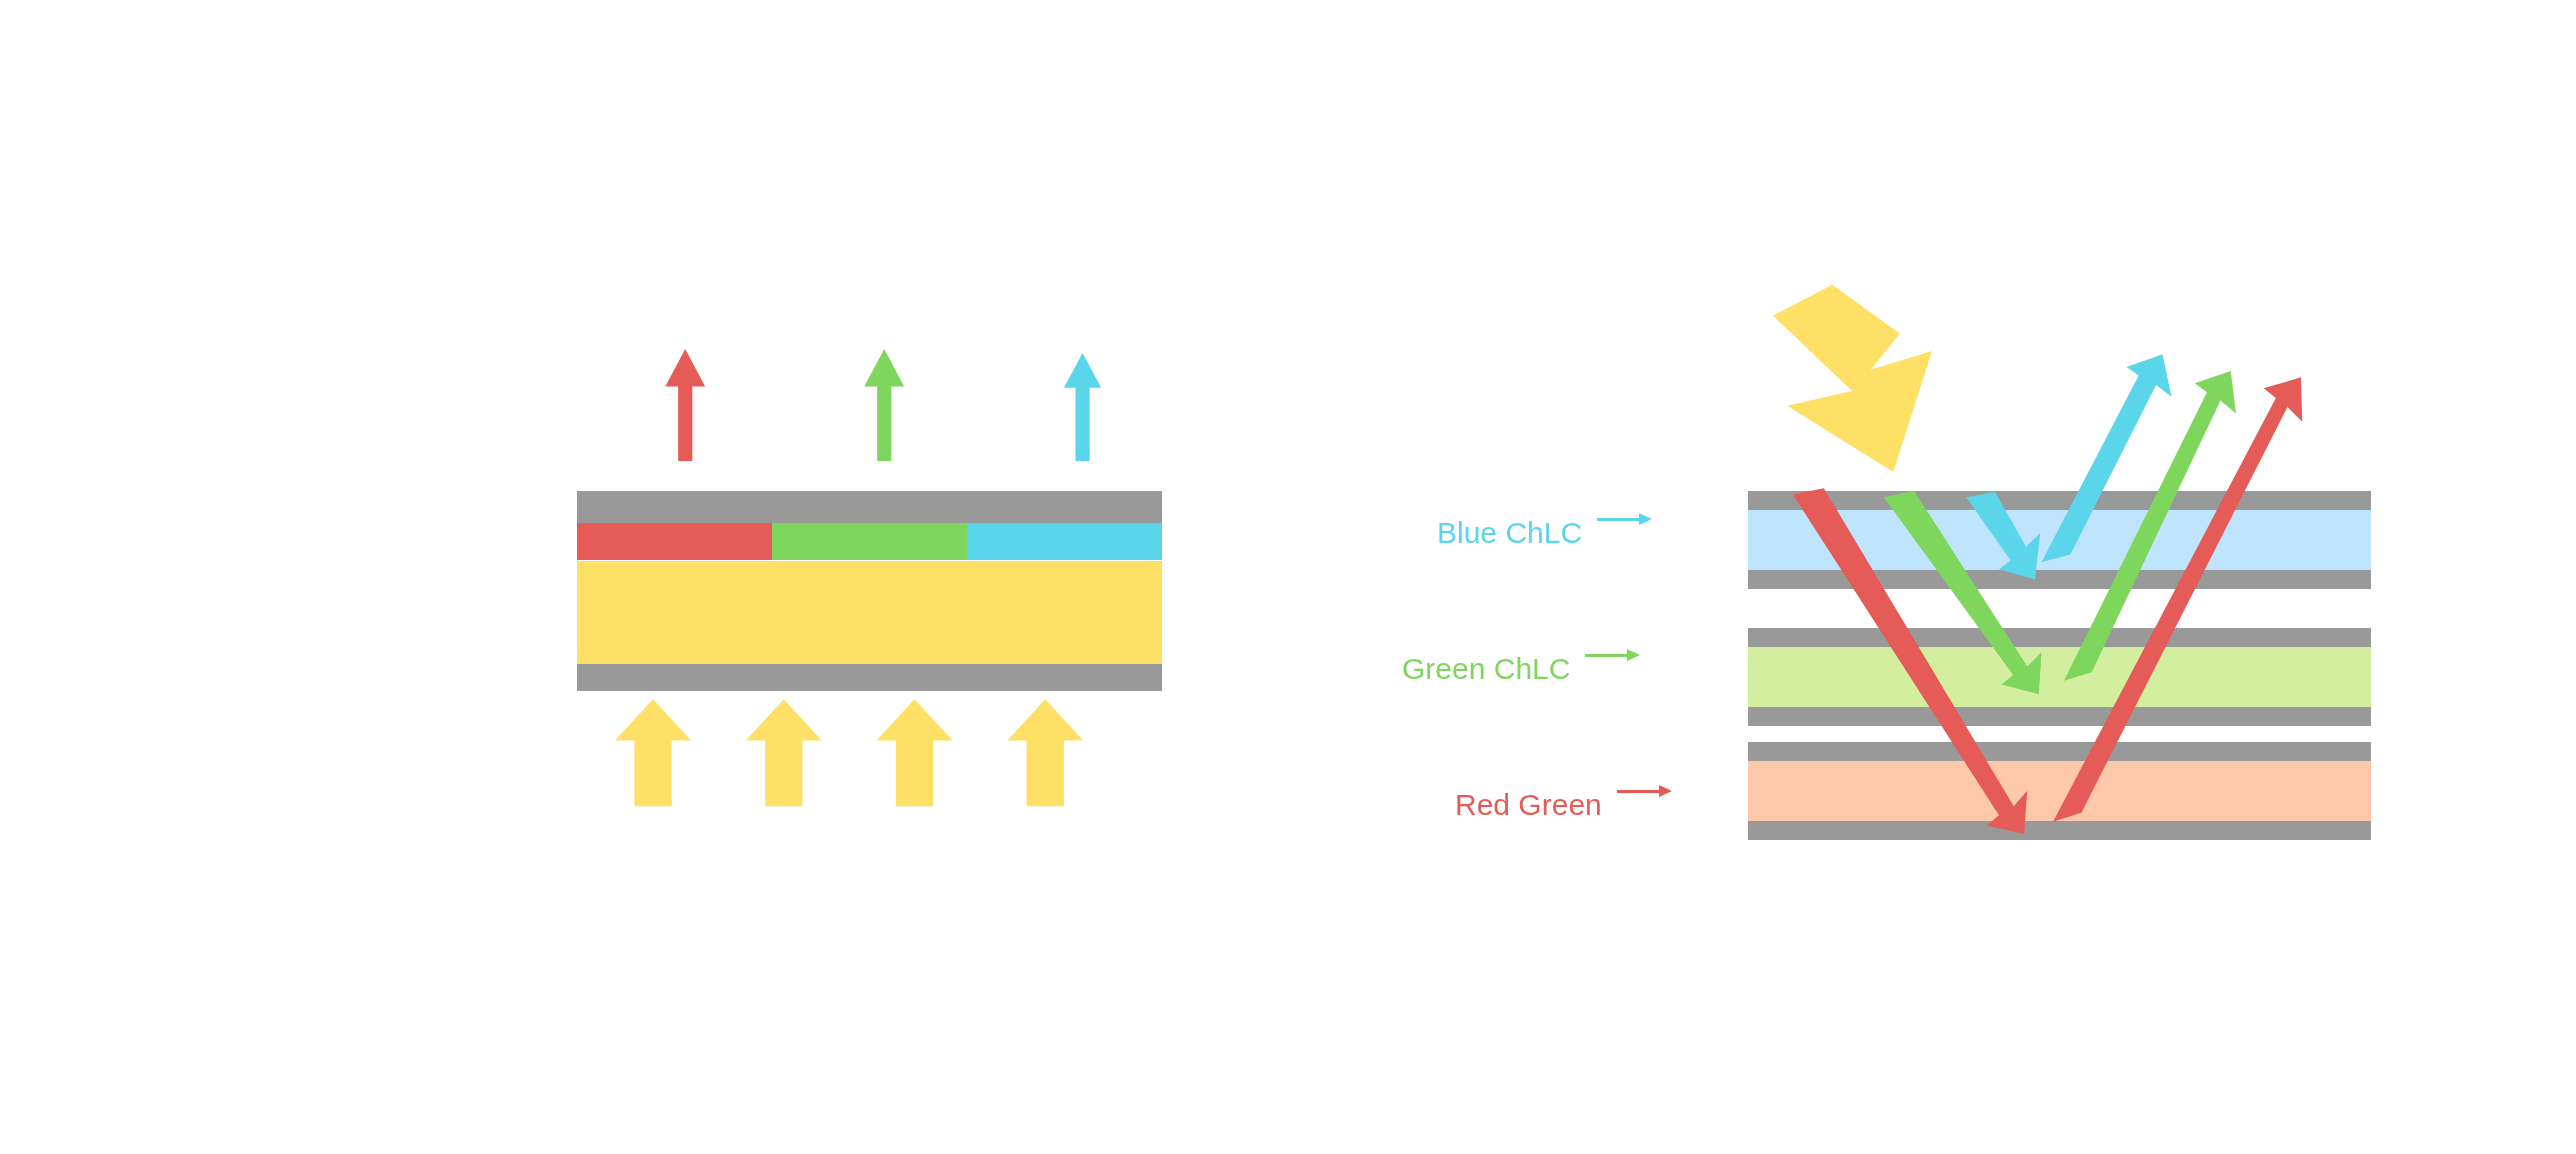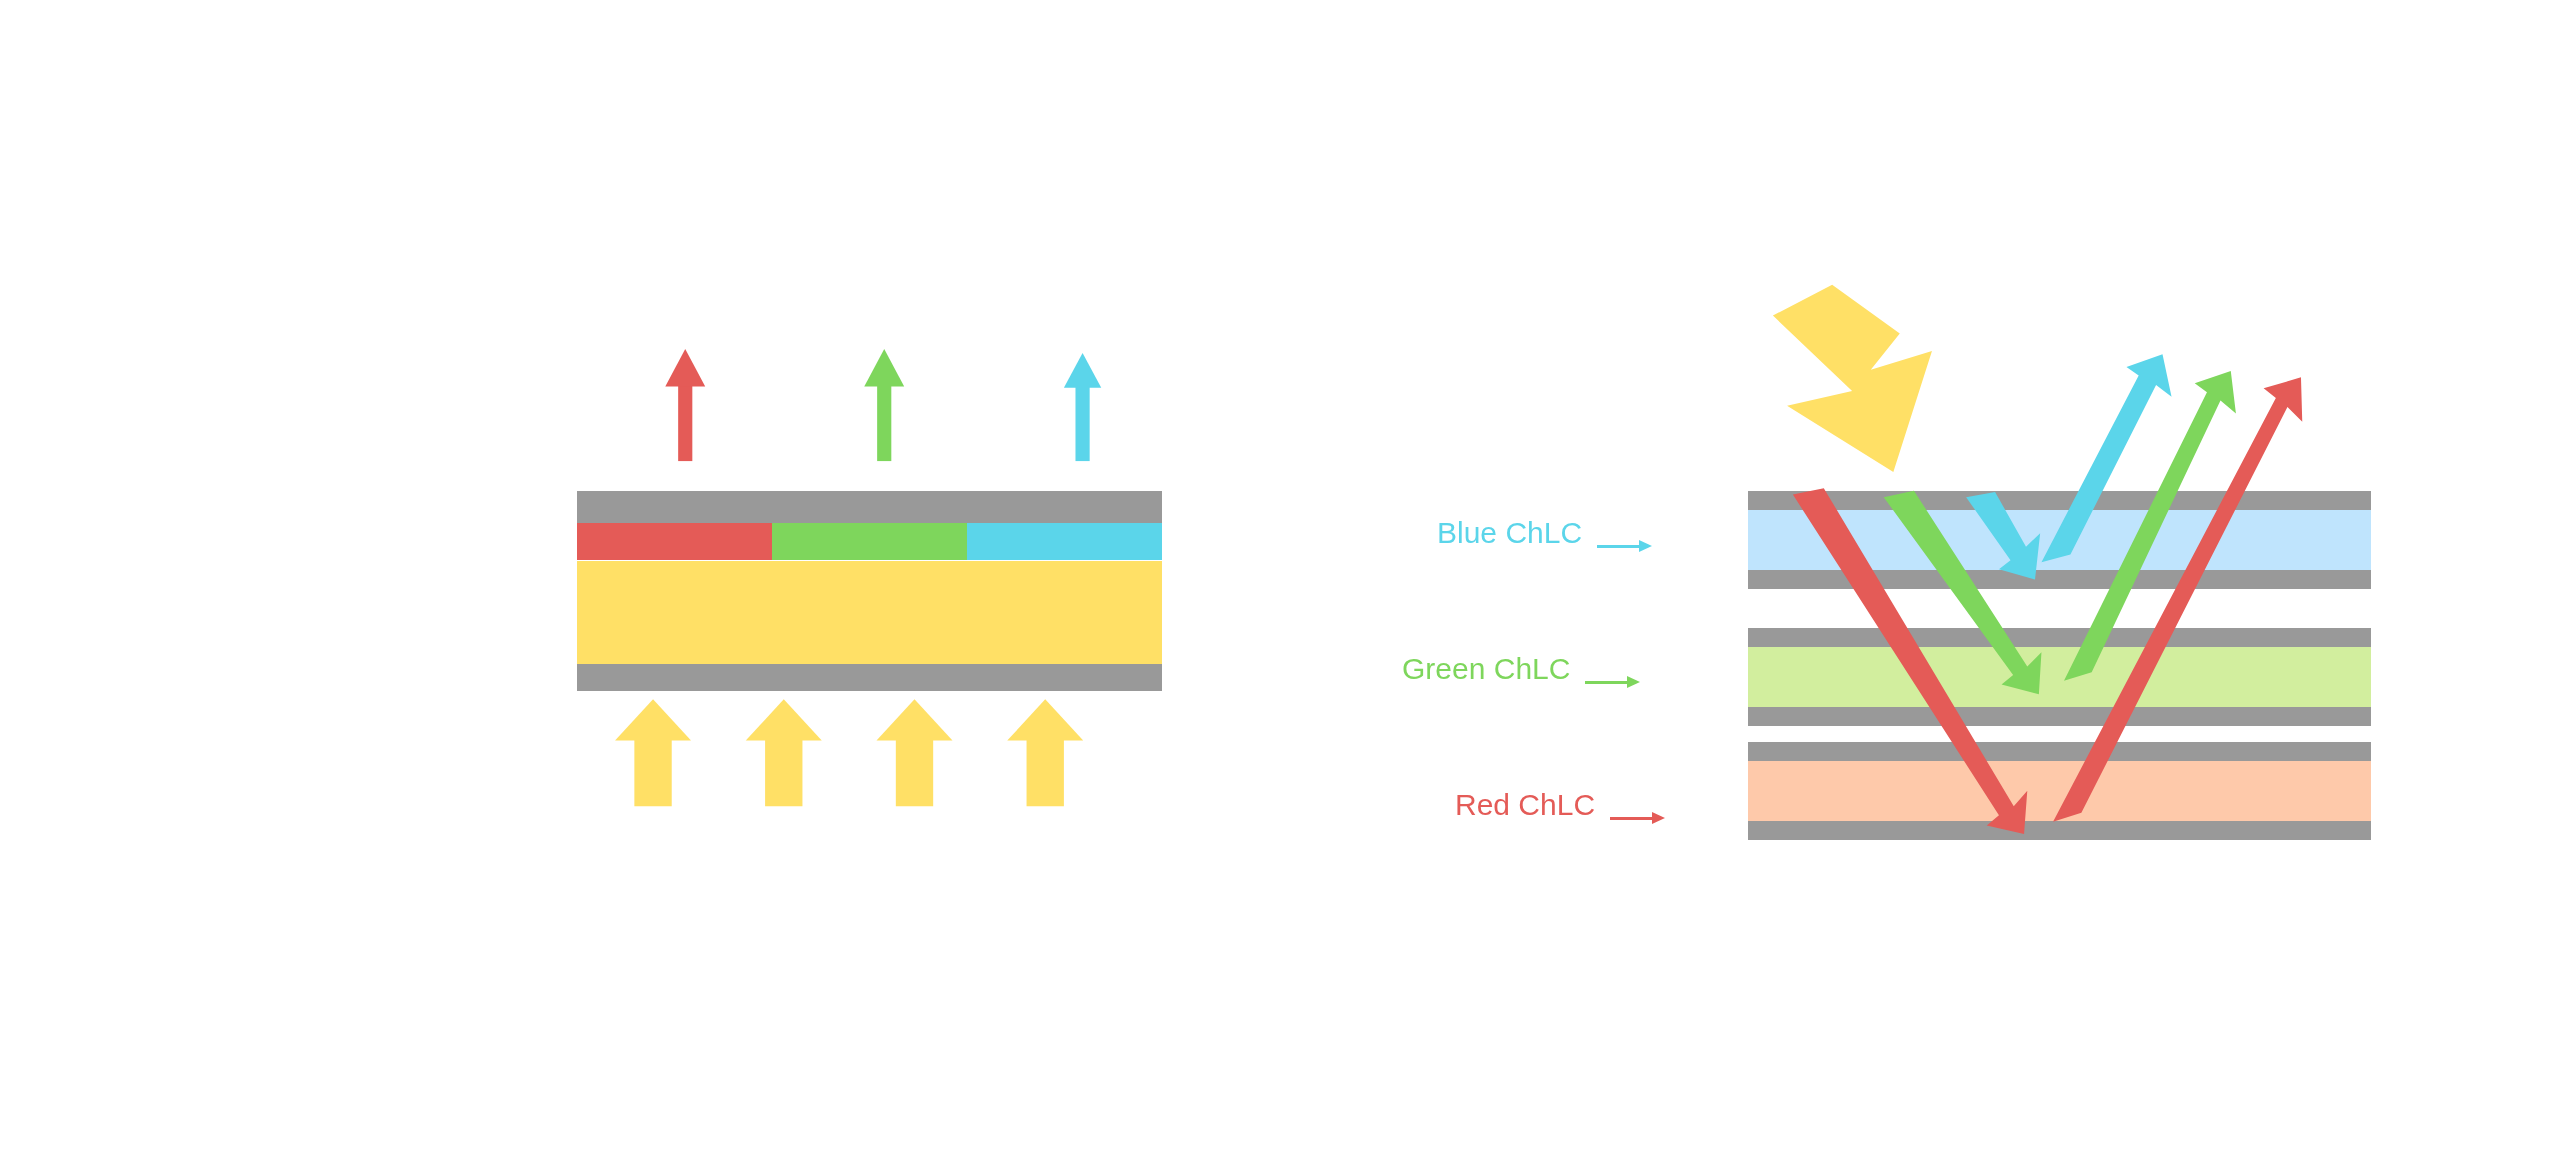--- a/index.html
+++ b/index.html
@@ -13,21 +13,21 @@
   .lp-strip      {position:absolute;left:0;top:32px;width:585px;height:37px; display:flex;}
   .lp-strip > div{height:37px;}
   .lp-yellow     {position:absolute;left:0;top:70px;width:585px;height:103px;background:#FFE066;}
   .lp-gray-bot   {position:absolute;left:0;top:173px;width:585px;height:27px; background:#999999;}
 
   
   #right-panel{position:absolute;left:1748px;top:491px;width:623px;height:350px;}
   .cell{position:absolute;left:0;width:623px;}
   .cell .g{position:absolute;left:0;width:623px;height:19.3px;background:#999999;}
   .cell .t{position:absolute;left:0;width:623px;}
-  .lbl-row{position:absolute;display:flex;align-items:flex-end;gap:15px;}
+  .lbl-row{position:absolute;display:flex;align-items:flex-start;gap:15px;}
   .lbl-txt{font-size:30px;line-height:1;}
   .lbl-arrow{position:relative;width:55px;height:2.6px;}
   .lbl-arrow .bar{position:absolute;left:0;top:0;width:44px;height:2.6px;}
   .lbl-arrow .hd{position:absolute;right:0;top:-5.2px;width:0;height:0;
                  border-top:6.4px solid transparent;border-bottom:6.4px solid transparent;}
 </style>
 </head>
 <body style="background: rgb(255, 255, 255);">
 
 <div class="stage">
@@ -135,21 +135,21 @@
 
   <div class="lbl-row" style="left:1402px;top:654px;">
     <span class="lbl-txt" style="color:#7ED65C">Green ChLC</span>
     <span class="lbl-arrow">
       <span class="bar" style="background:#7ED65C"></span>
       <span class="hd" style="border-left:13px solid #7ED65C"></span>
     </span>
   </div>
 
   <div class="lbl-row" style="left:1455px;top:790px;">
-    <span class="lbl-txt" style="color:#E45B57">Red ChLC</span>
+    <span class="lbl-txt" style="color:#E45B57">Red Green</span>
     <span class="lbl-arrow">
       <span class="bar" style="background:#E45B57"></span>
       <span class="hd" style="border-left:13px solid #E45B57"></span>
     </span>
   </div>
 
 </div>
 
 
 </body></html>

